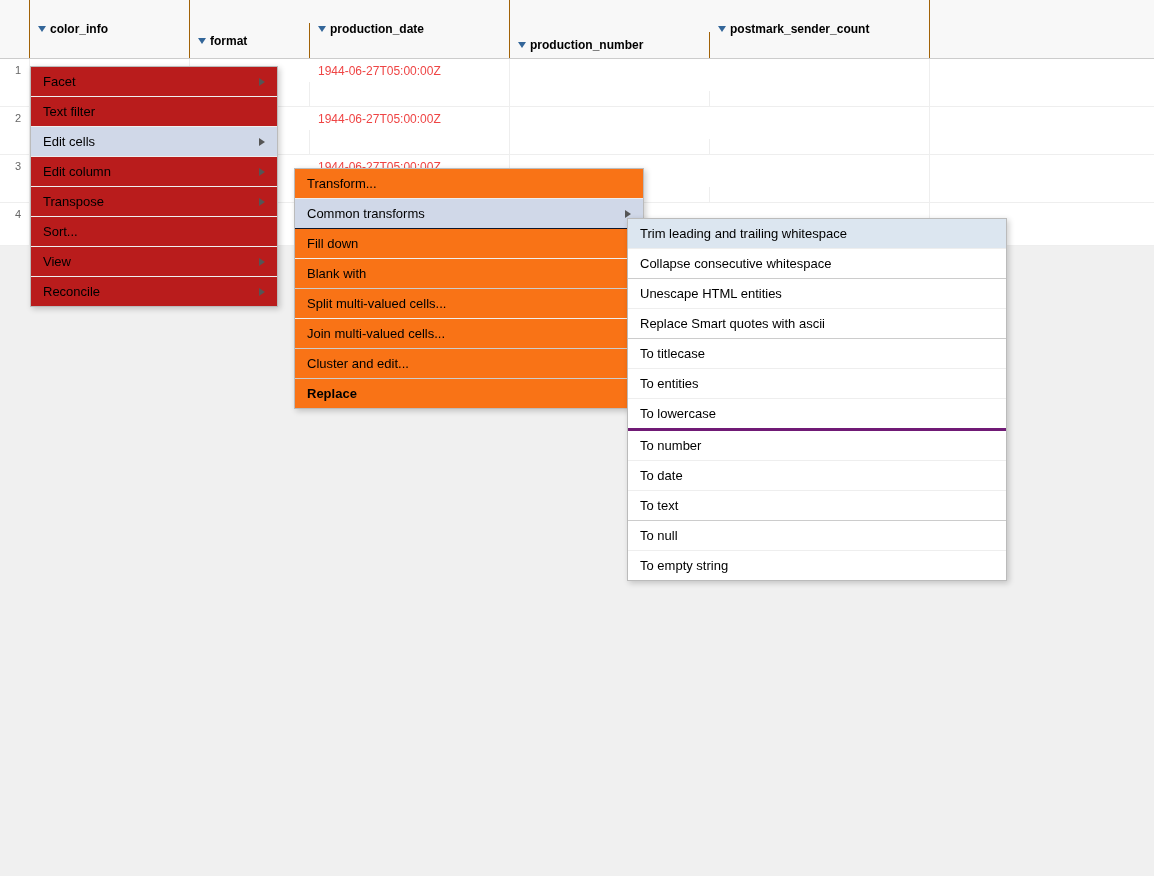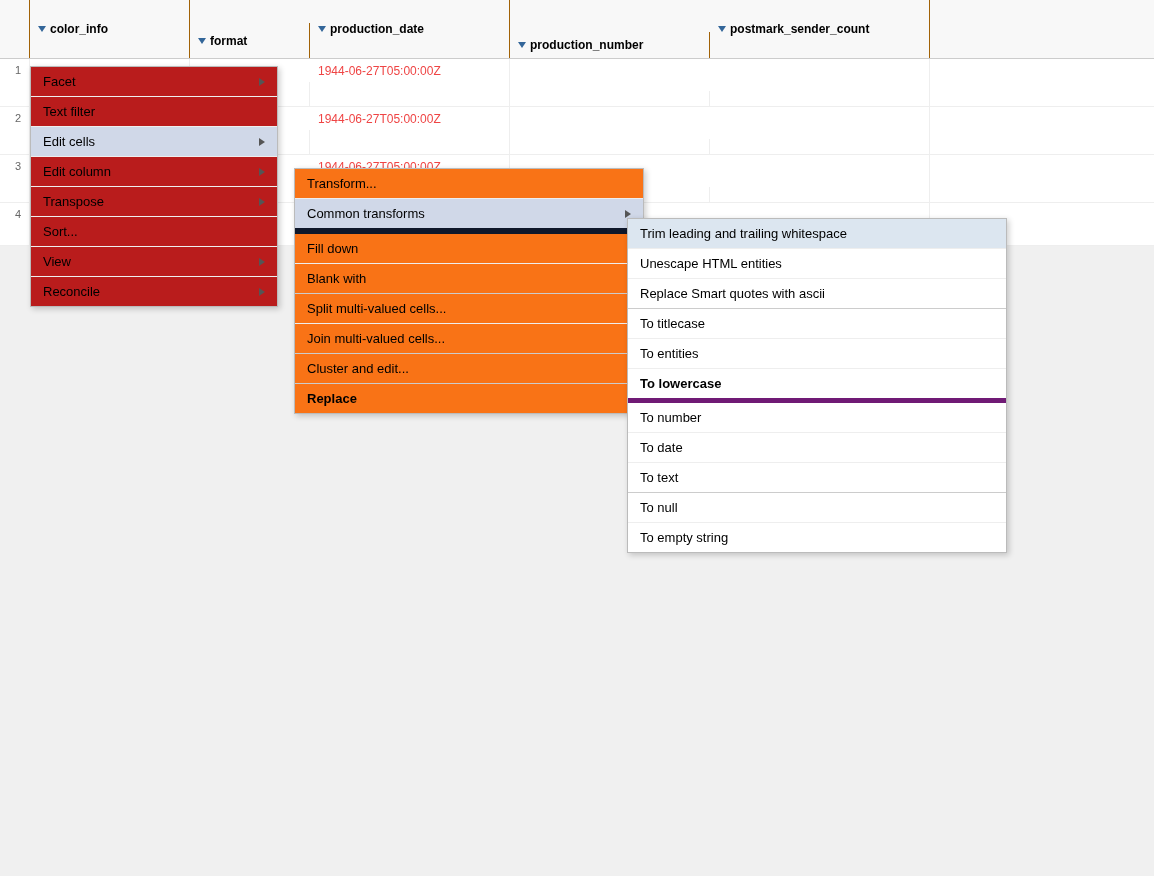--- a/index.html
+++ b/index.html
@@ -134,21 +134,21 @@
       left: 278px;
       width: 350px;
       background: #f97316;
       border: 1px solid #bbb;
       box-shadow: 2px 2px 6px rgba(0,0,0,0.2);
       z-index: 101;
       margin-left: 16px;
     }
 
     .menu-l2 .menu-item {
-      border-bottom: 6px solid #0f172a;
+      border-bottom: 1px solid #0f172a;
     }
 
     .menu-l2 .menu-item.no-arrow {
       border-bottom: 1px solid #eee;
     }
 
     
     .menu-l3 {
       position: absolute;
       top: 218px;
@@ -300,33 +300,36 @@
   <div class="menu-item no-arrow" style="border-bottom:none;font-weight:bold;">
     <span>Replace</span>
     <span class="arrow" style="visibility:hidden;"></span>
   </div>
 </div>
 
 <div class="menu-l3">
   <div class="menu-item highlighted no-arrow">
     <span>Trim leading and trailing whitespace</span>
   </div>
+  <div class="menu-item no-arrow" style="border-bottom: 1px solid #ccc;">
+    <span>Collapse consecutive whitespace</span>
+  </div>
   <div class="menu-item no-arrow">
     <span>Unescape HTML entities</span>
   </div>
   <div class="menu-item no-arrow" style="border-bottom: 1px solid #ccc;">
     <span>Replace Smart quotes with ascii</span>
   </div>
   <div class="menu-item no-arrow">
     <span>To titlecase</span>
   </div>
   <div class="menu-item no-arrow">
     <span>To entities</span>
   </div>
-  <div class="menu-item no-arrow" style="border-bottom: 5px solid #701a75; font-weight: bold;">
+  <div class="menu-item no-arrow" style="border-bottom: 3px solid #701a75;">
     <span>To lowercase</span>
   </div>
   <div class="menu-item no-arrow">
     <span>To number</span>
   </div>
   <div class="menu-item no-arrow">
     <span>To date</span>
   </div>
   <div class="menu-item no-arrow" style="border-bottom: 1px solid #ccc;">
     <span>To text</span>

